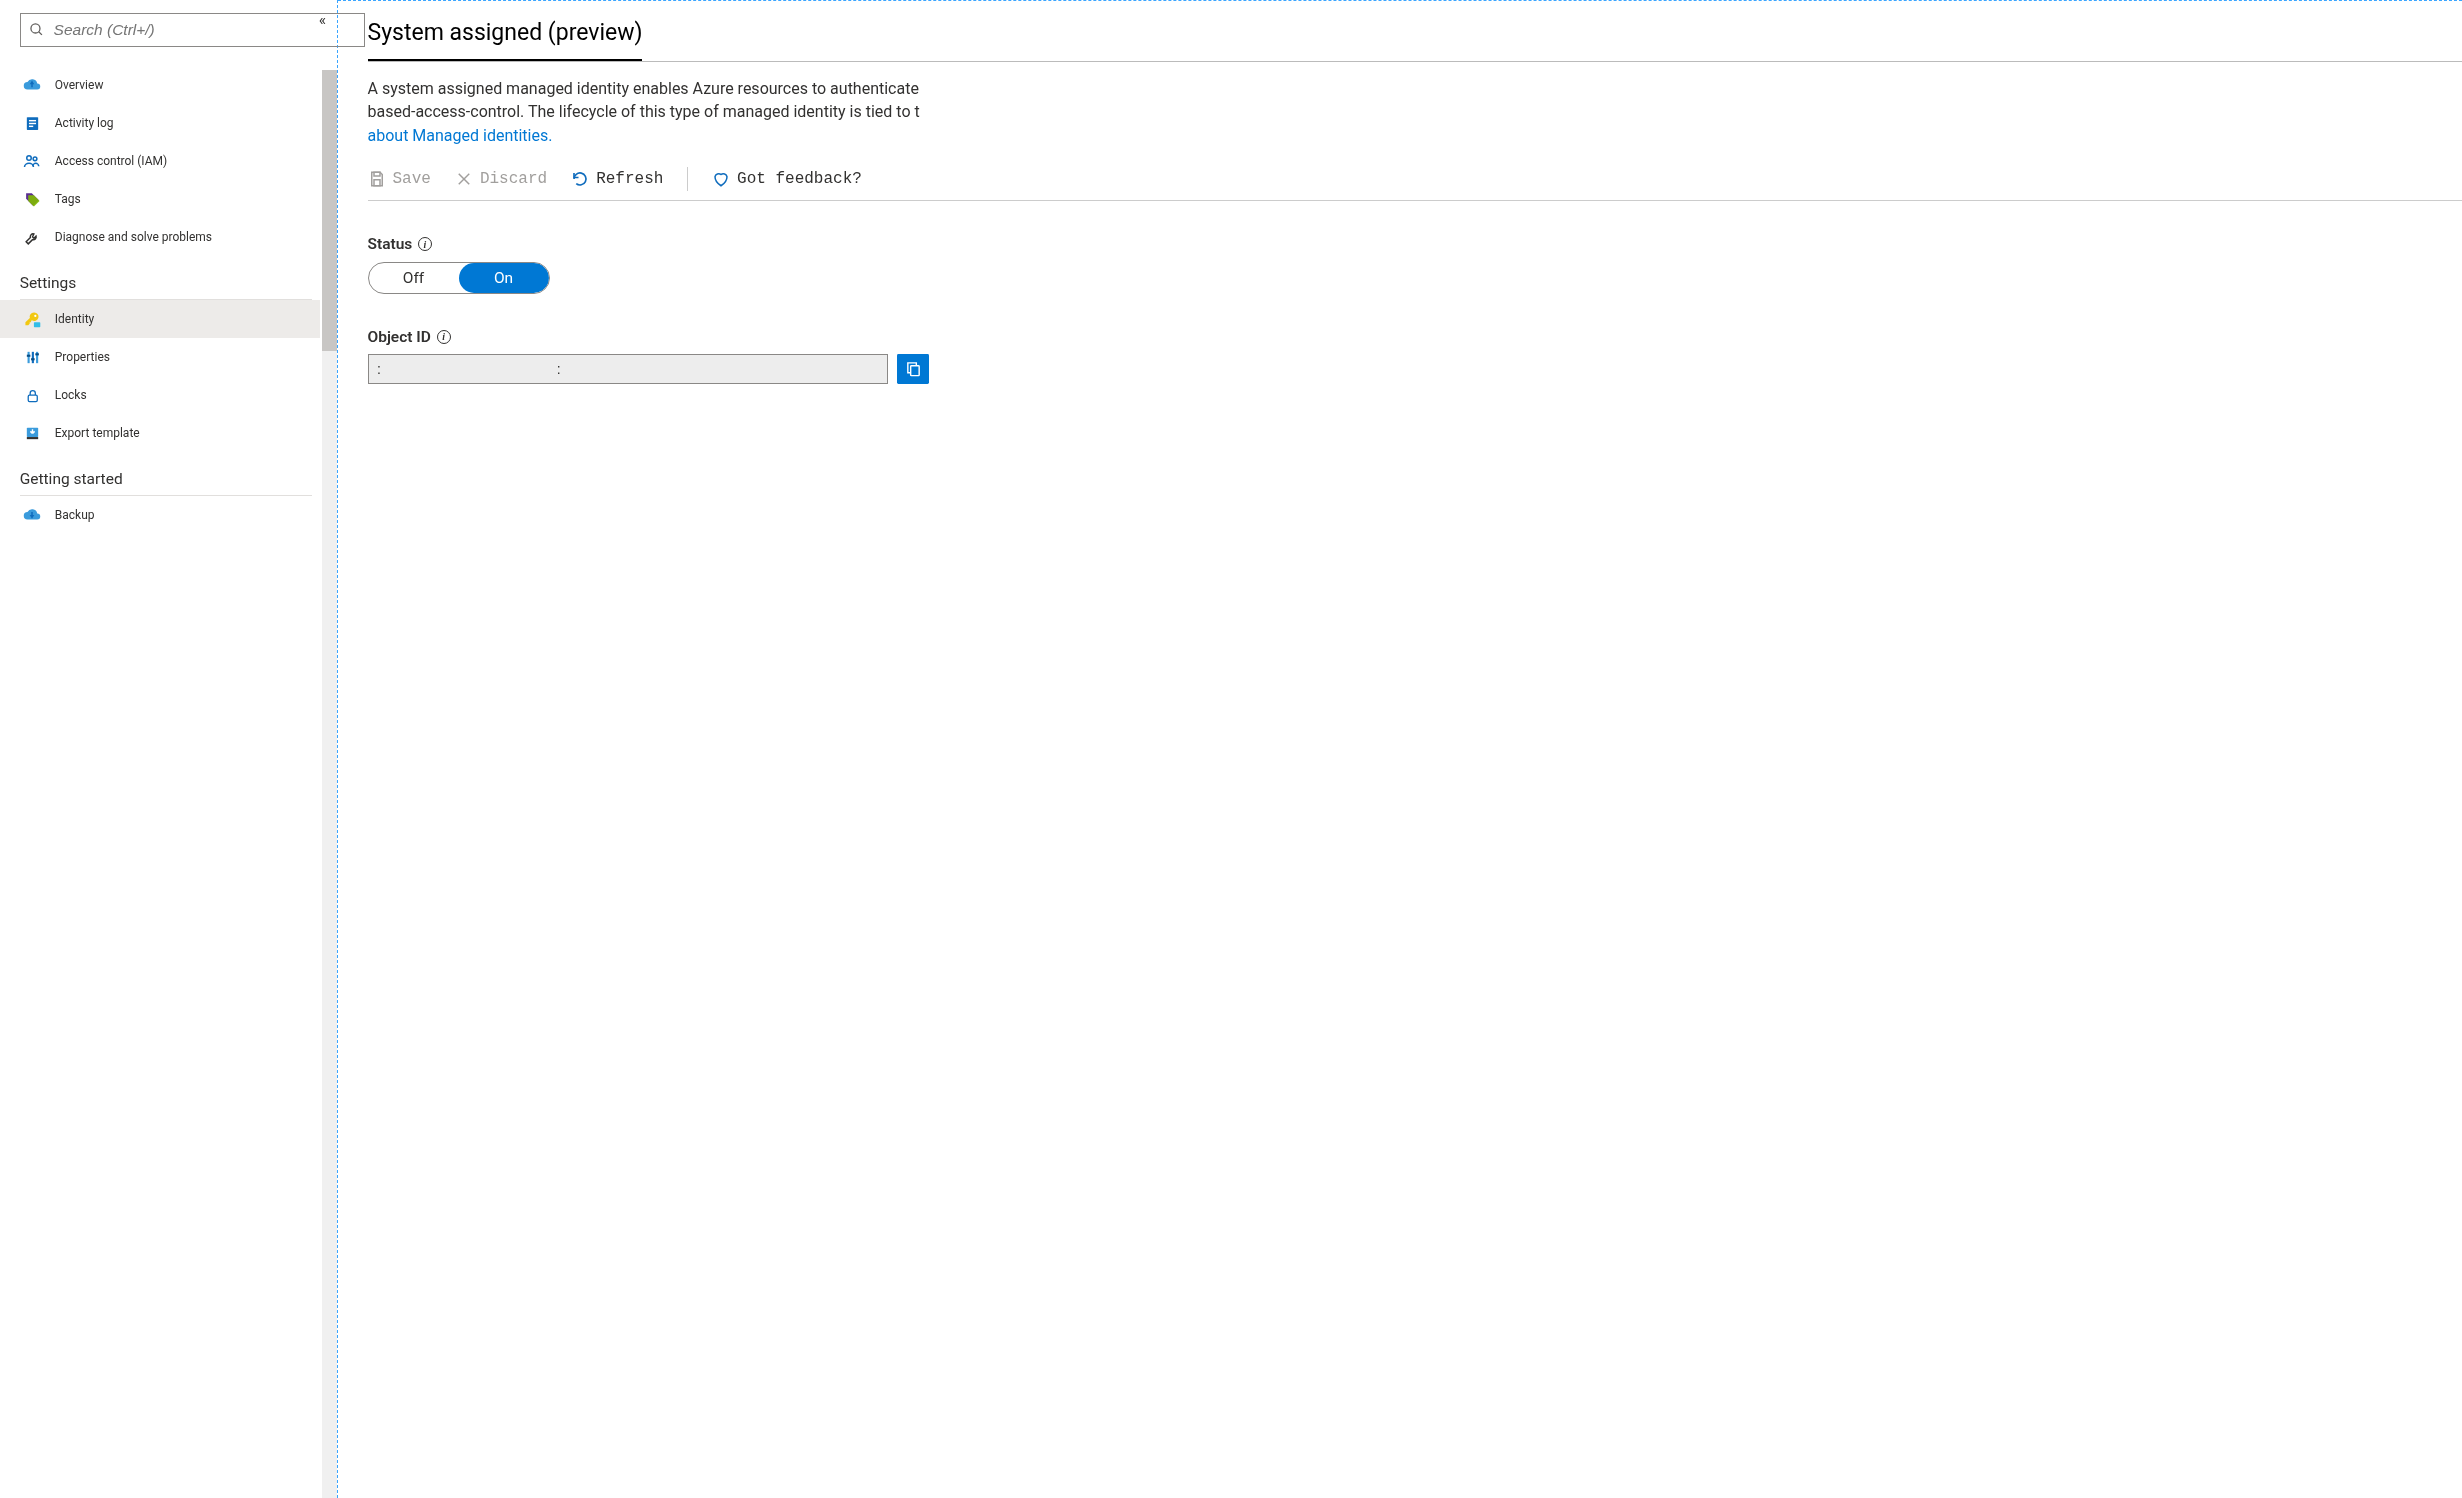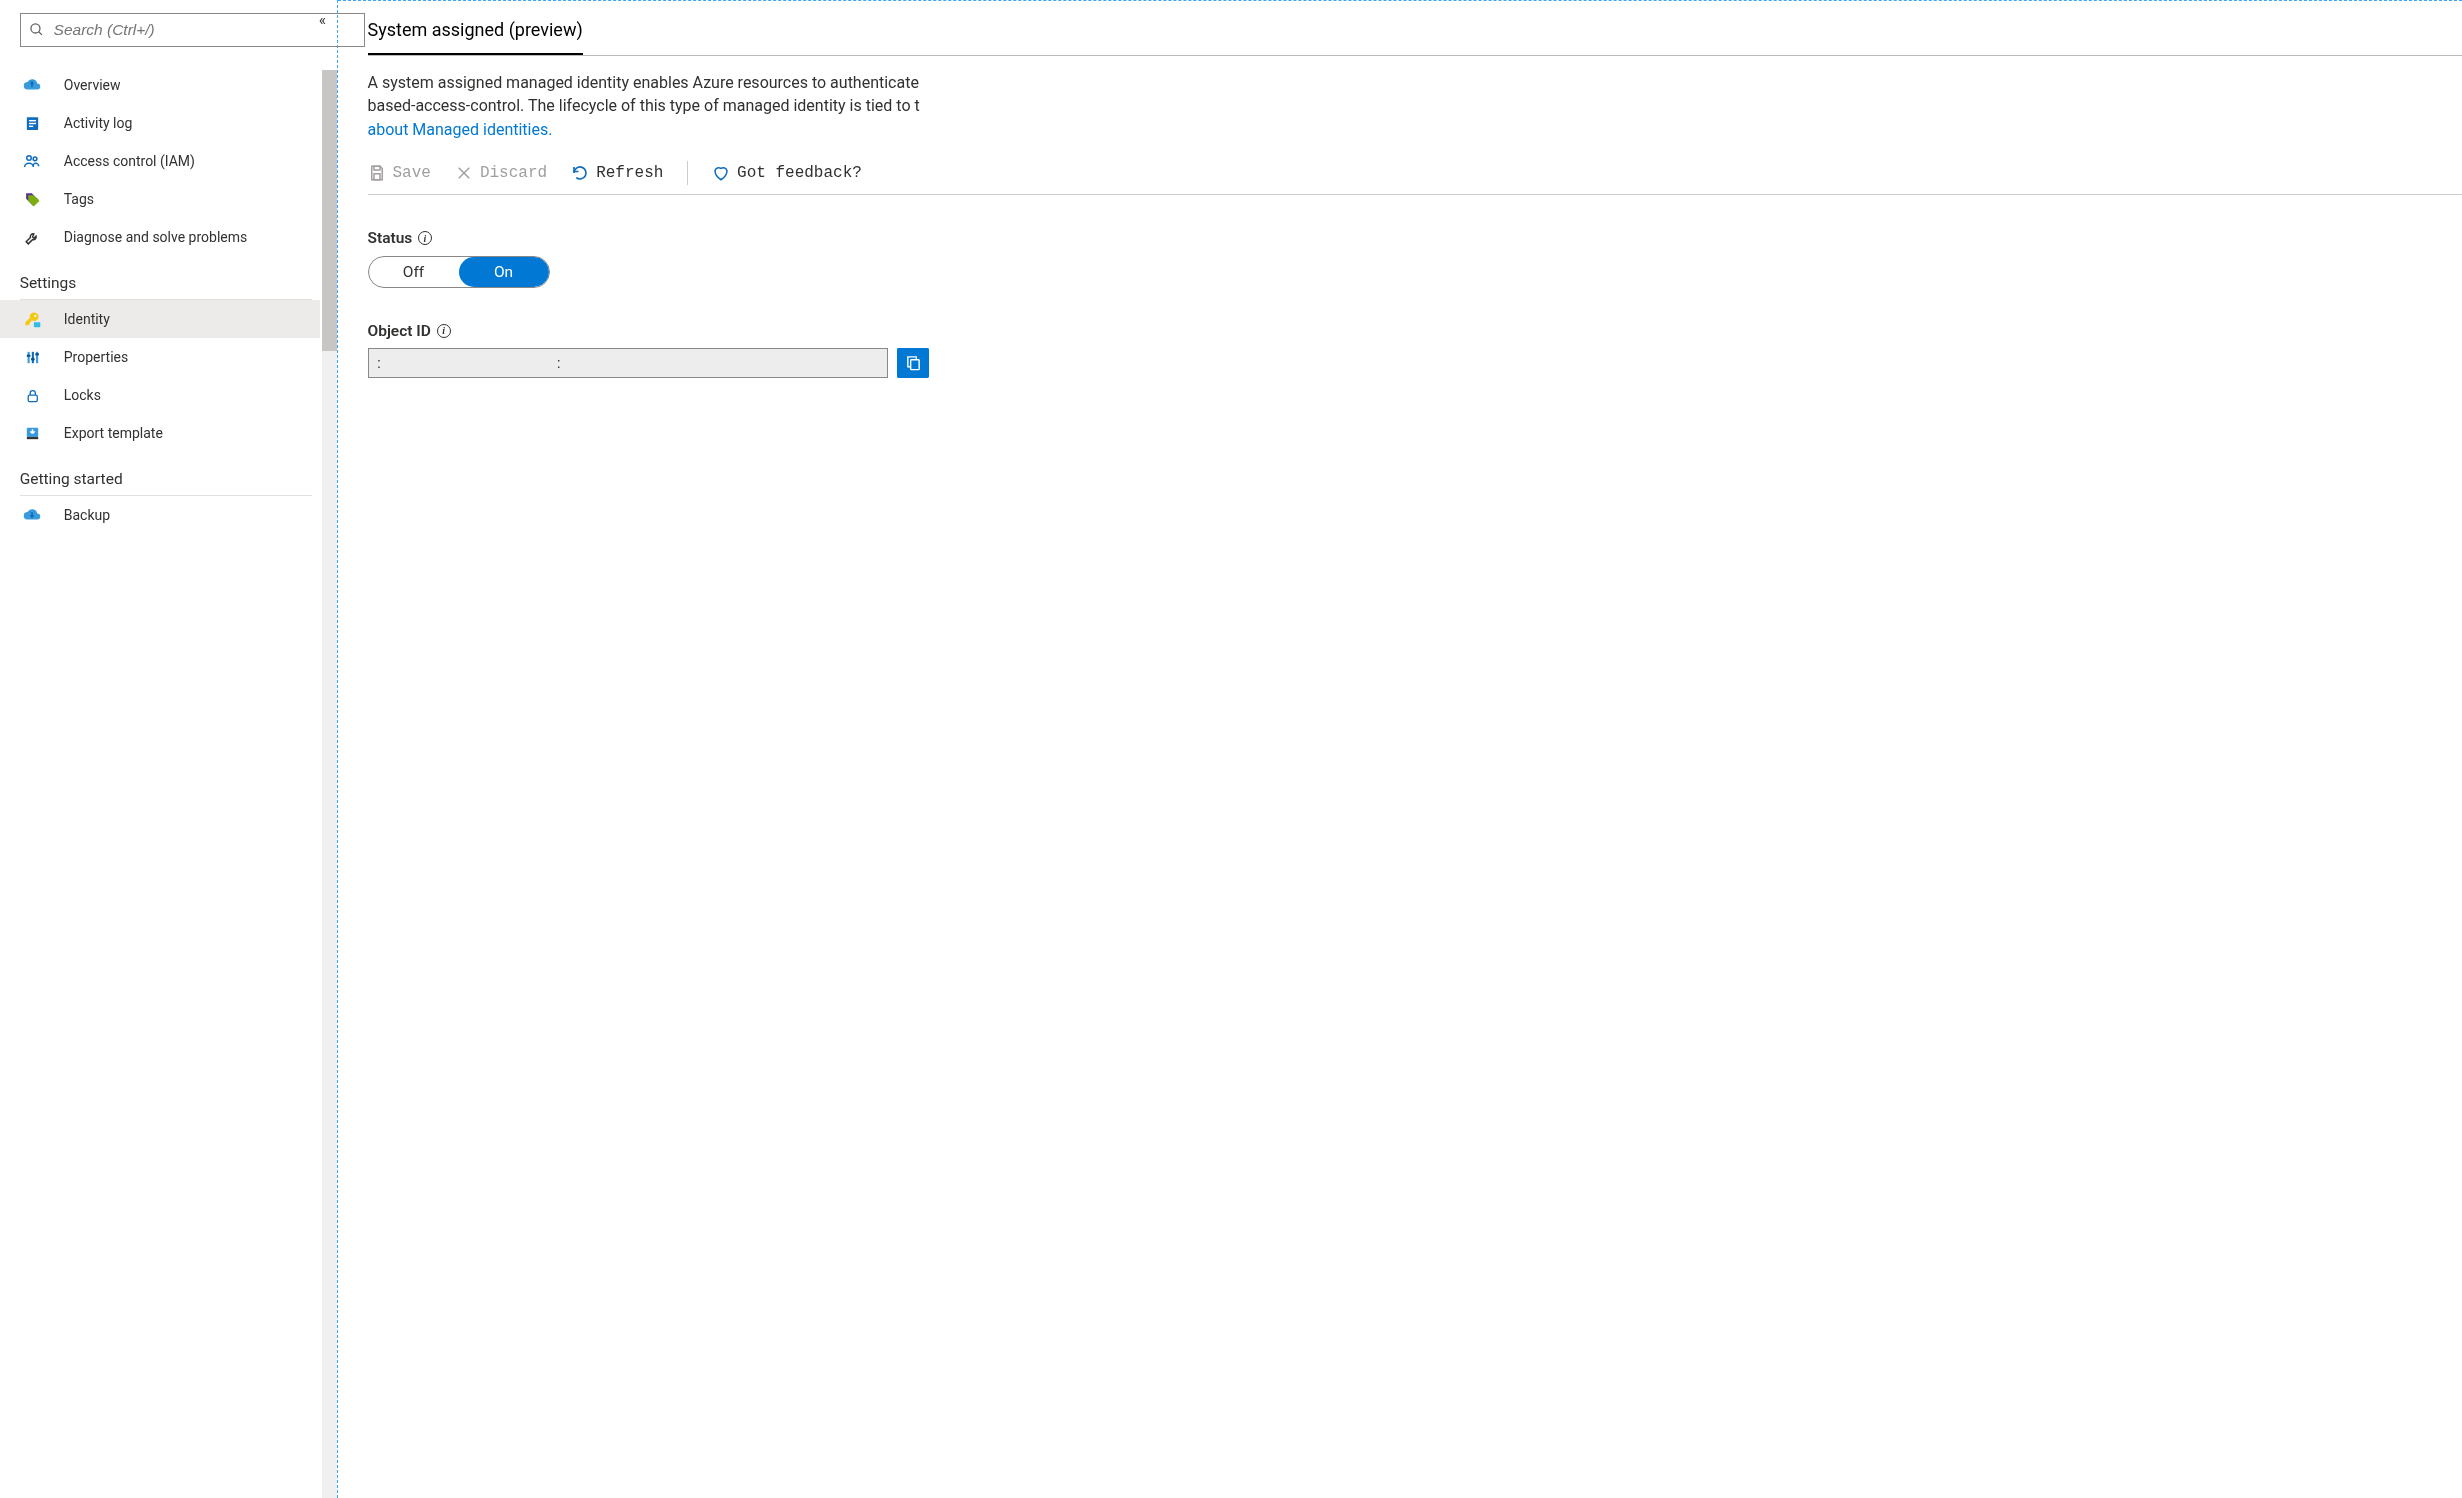--- a/index.html
+++ b/index.html
@@ -98,21 +98,21 @@
     cursor:pointer;
     margin-right:17px;
   }
   .nav-item.selected {
     background: var(--sel-bg);
     margin-left:-19.7px;
     padding-left:22.5px;
     margin-right:17px;
   }
   .nav-item .ico { width:19.7px; display:flex; justify-content:center; }
-  .nav-item .lbl { font-size:14px;margin-left:9px; }
+  .nav-item .lbl { font-size:12px; }
 
   
   .divider {
     width:0;
     border-left: 1.4px dashed #3aa5ff;
     flex-shrink:0;
   }
 
   
   .main {
@@ -123,21 +123,21 @@
     position:relative;
     overflow:hidden;
   }
   .tabs {
     display:flex;
     border-bottom: 0.7px solid #bbb;
     margin-top:5.6px;
   }
   .tab {
     padding: 0 0 12.6px 0;
-    font-size: 18px;
+    font-size: 23px;
     margin-right: 21px;
     cursor:pointer;
   }
   .tab.active {
     border-bottom: 2.8px solid #000;
     font-weight: 400;
     color:#000;
   }
   .desc {
     margin-top: 15.5px;

